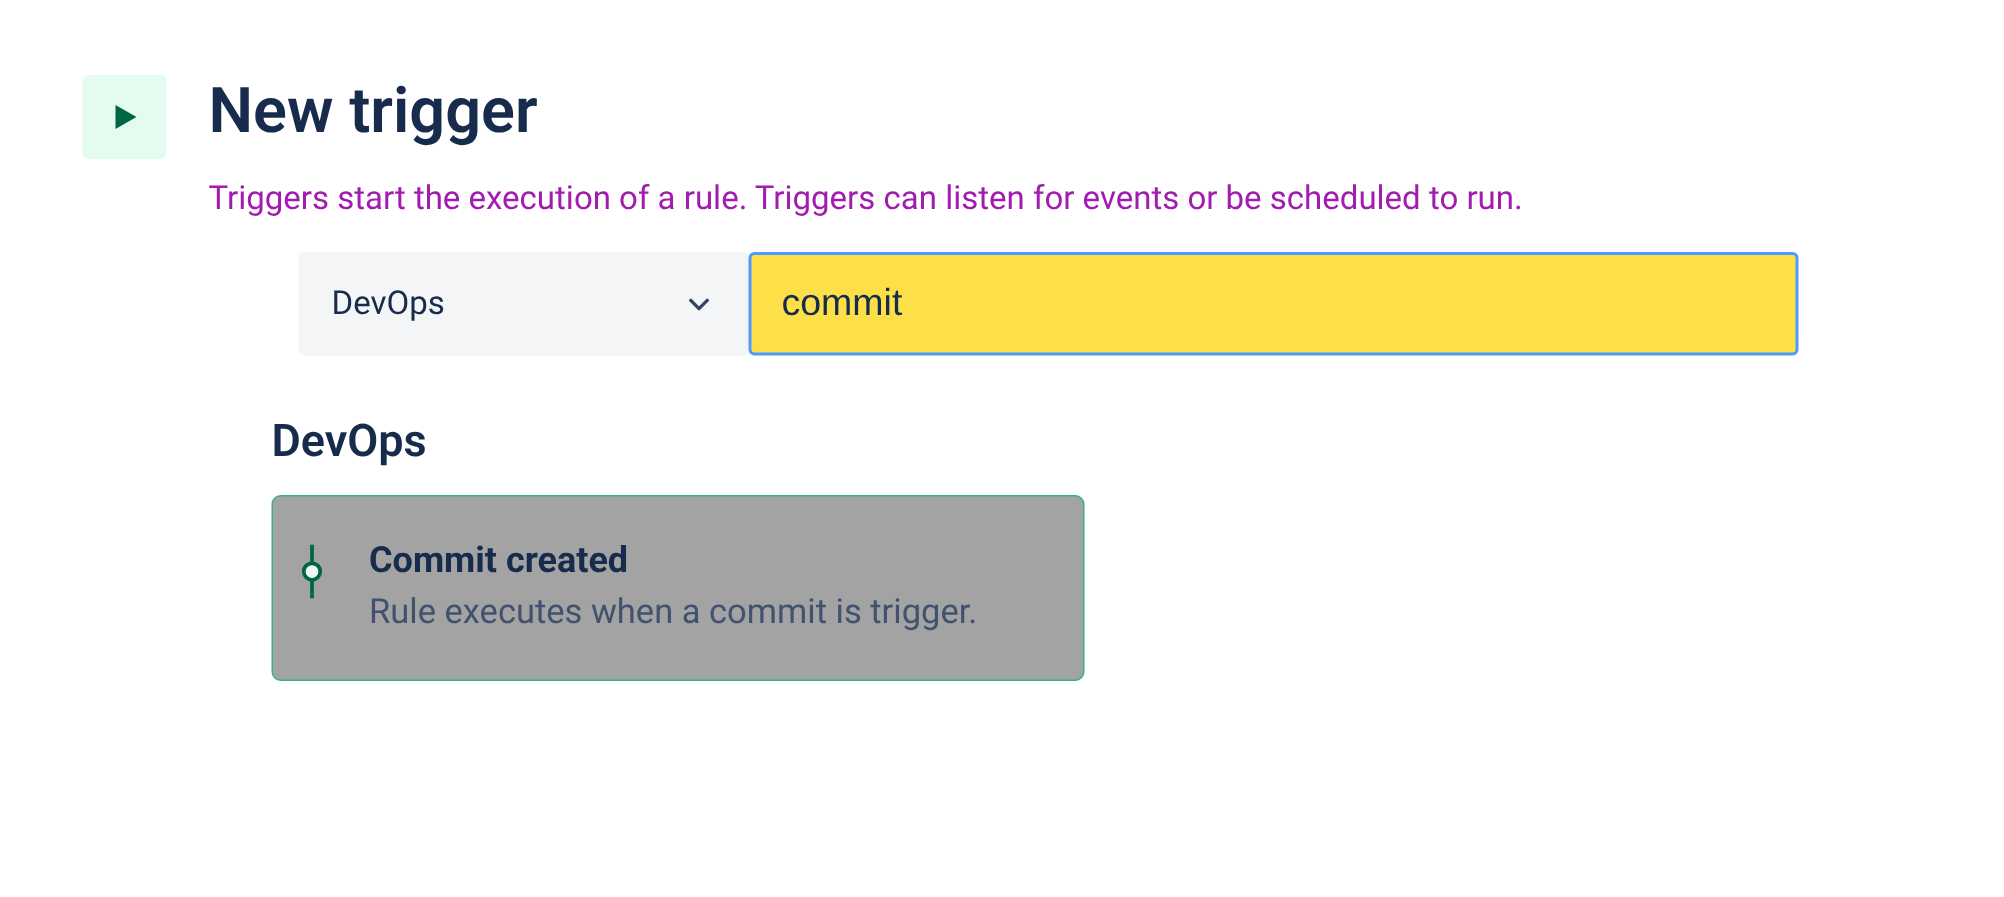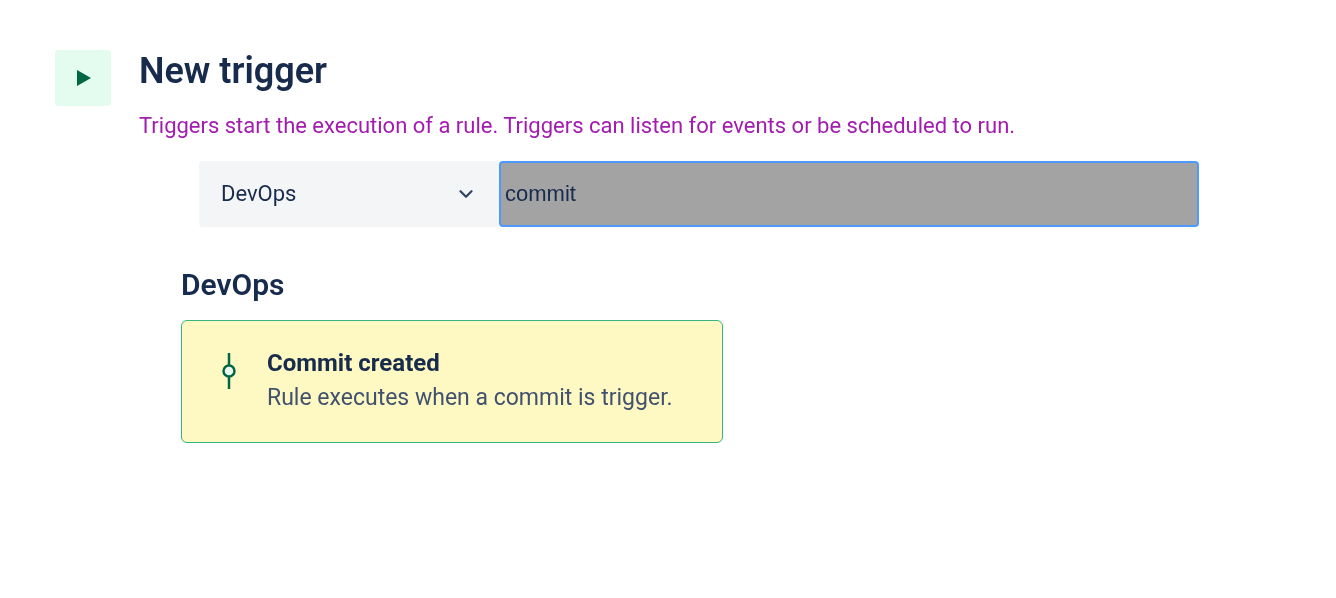--- a/index.html
+++ b/index.html
@@ -25,21 +25,21 @@
       border-radius: 4px;
       display: flex;
       align-items: center;
       justify-content: center;
       flex-shrink: 0;
     }
     .header-content {
       flex: 1;
     }
     .page-title {
-      font-size: 36px;
+      font-size: 42px;
       font-weight: 600;
       color: #172B4D;
       line-height: 1.2;
       margin-bottom: 18px;
     }
     .page-description {
       font-size: 22px;
       color: #a21caf;
       line-height: 1.4;
       margin-bottom: 19px;
@@ -63,39 +63,39 @@
       color: #172B4D;
     }
     .dropdown-label {
       flex: 1;
     }
     .search-input {
       flex: 1;
       max-width: 700px;
       border: 2px solid #4C9AFF;
       border-radius: 4px;
-      padding: 18px 4px;
-      font-size: 22px;
+      padding: 18px 20px;
+      font-size: 25px;
       color: #172B4D;
       outline: none;
-      background: #a3a3a3;
+      background: #fde047;
     }
     .section-title {
       font-size: 30px;
       font-weight: 600;
       color: #172B4D;
       margin-left: 42px;
       margin-bottom: 18px;
     }
     .trigger-card {
       margin-left: 42px;
-      background: #fef9c3;
+      background: #a3a3a3;
       border: 1px solid #36B37E;
       border-radius: 6px;
-      padding: 28px 37px;
+      padding: 28px 16px;
       display: flex;
       align-items: flex-start;
       gap: 28px;
       max-width: 542px;
       cursor: pointer;
     }
     .card-icon {
       flex-shrink: 0;
       padding-top: 4px;
     }

